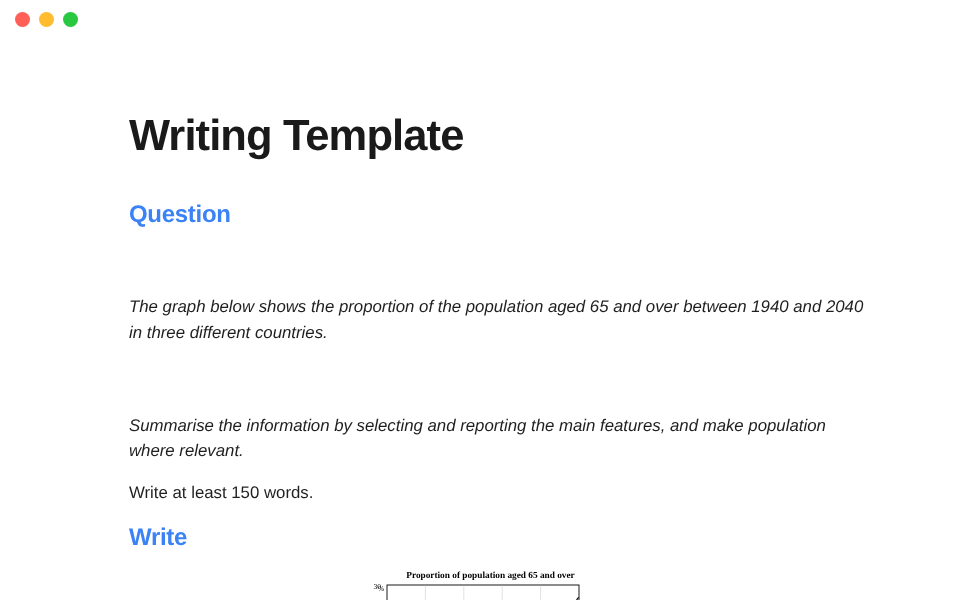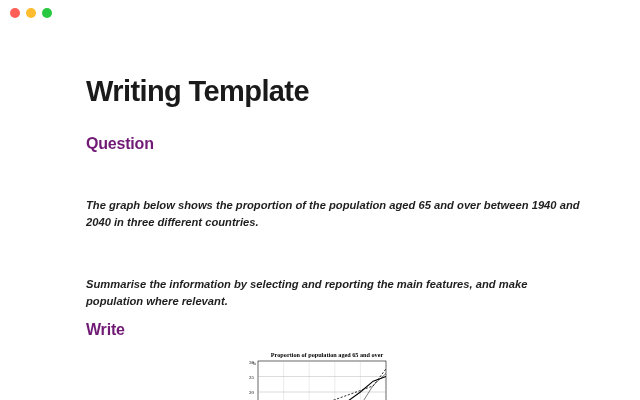--- a/index.html
+++ b/index.html
@@ -53,30 +53,30 @@
     font-weight: bold;
     letter-spacing: -0.6px;
     margin: 0 0 26px 0;
     color: #1a1a1a;
   }
   h2.section-head {
     font-size: 16px;
     font-weight: bold;
     margin: 0 0 12px 0;
     letter-spacing: -0.2px;
-    color: #701a75;
+    color: #3b82f6;
   }
   p.para {
     font-size: 11.2px;
     line-height: 1.55;
     margin: 0 0 11px 0;
     color: #1f1f1f;
   }
   p.para.bold-italic {
-    font-weight: bold;
+    font-weight: normal;
     font-style: italic;
     margin-top: 44px;
   }
   .figure-head {
     margin-top: 27px;
     margin-bottom: 14px;
   }
   .figure-wrap {
     display: flex;
     justify-content: center;
@@ -116,20 +116,21 @@
 
   <div class="content">
     <div class="doc">
 
       <h1 class="doc-title">Writing Template</h1>
 
       <h2 class="section-head">Question</h2>
 
       <p class="para bold-italic">The graph below shows the proportion of the population aged 65 and over between 1940 and 2040 in three different countries.</p>
       <p class="para bold-italic">Summarise the information by selecting and reporting the main features, and make population where relevant.</p>
+      <p class="para">Write at least 150 words.</p>
 
       <h2 class="section-head figure-head">Write</h2>
 
       <div class="figure-wrap">
         <div class="figure-box">
           <div class="chart-title">Proportion of population aged 65 and over</div>
           <svg class="chart-svg" width="160" height="72" viewBox="0 0 160 72">
 
             <rect x="18" y="2" width="128" height="62" fill="#ffffff" stroke="#000000" stroke-width="0.6"></rect>
 

